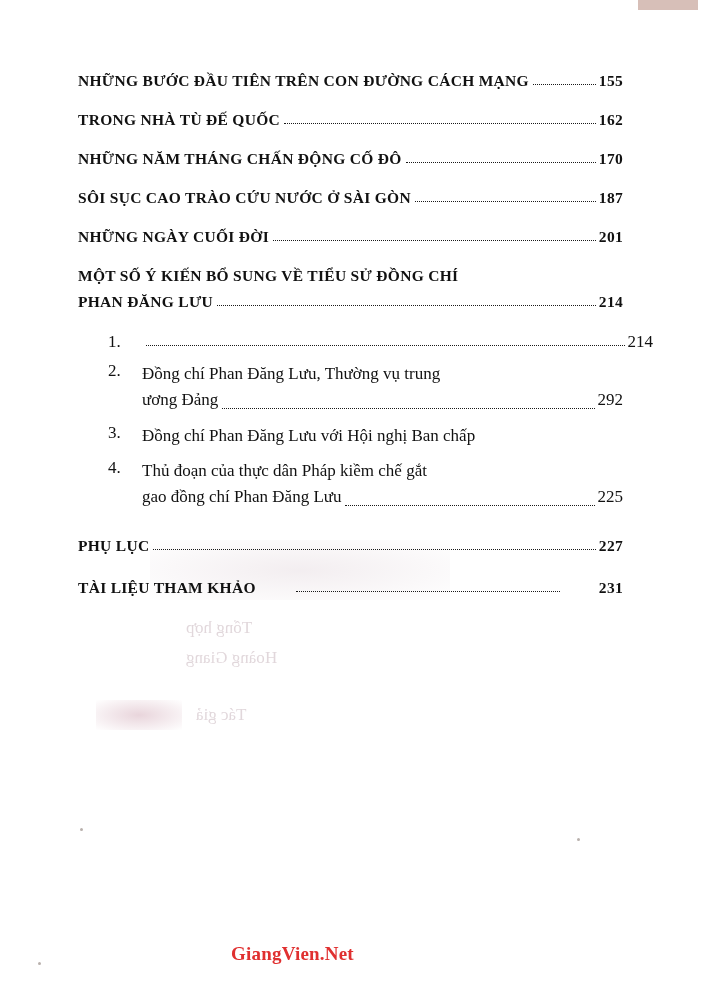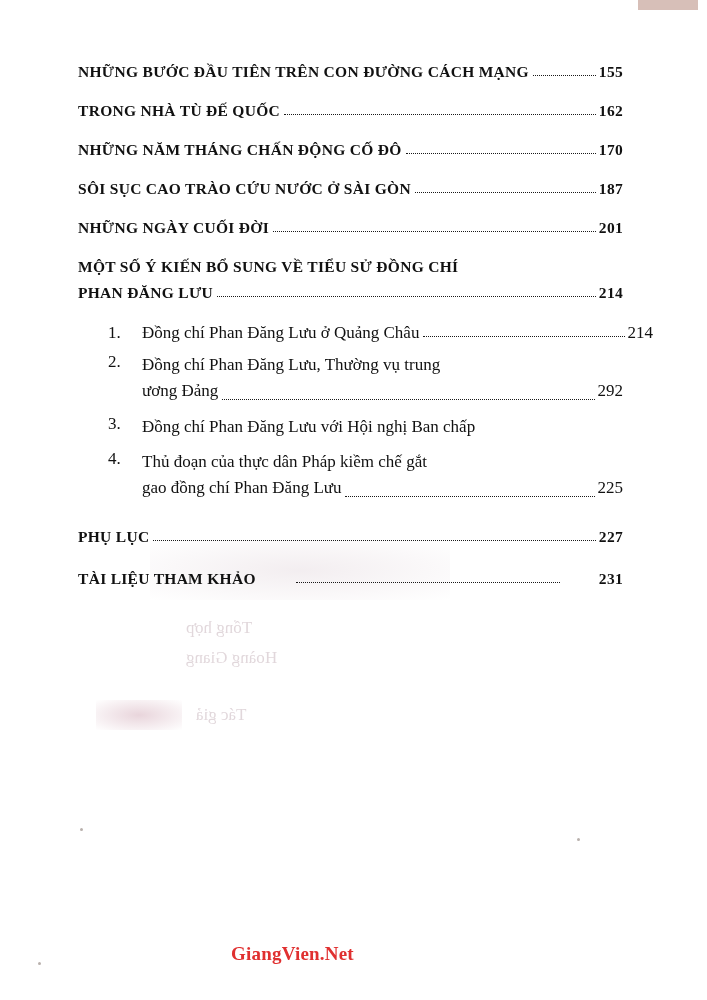--- a/index.html
+++ b/index.html
@@ -30,21 +30,21 @@
   .page {
     position: absolute;
     top: 0;
     left: 0;
     width: 707px;
     height: 1000px;
   }
 
   .toc {
     position: absolute;
-    top: 63px;
+    top: 72px;
     left: 78px;
     width: 545px;
   }
 
   
   .toc-row {
     display: flex;
     align-items: flex-end;
     width: 100%;
     margin-bottom: 14px;
@@ -258,21 +258,20 @@
     </div>
 
     <div class="toc-row lvl1">
       <span class="toc-title">PHAN ĐĂNG LƯU</span>
       <span class="toc-dots"></span>
       <span class="toc-page">214</span>
     </div>
 
     <div class="toc-row lvl2">
       <span class="num">1.</span>
-      <span class="toc-title">Đồng chí Phan Đăng Lưu ở Quảng Châu</span>
       <span class="toc-dots"></span>
       <span class="toc-page">214</span>
     </div>
 
     <div class="sub-wrap">
       <span class="num">2.</span>
       <span class="body">
         <div class="line1">Đồng chí Phan Đăng Lưu, Thường vụ trung</div>
         <div class="line2">
           <span class="txt">ương Đảng</span>

